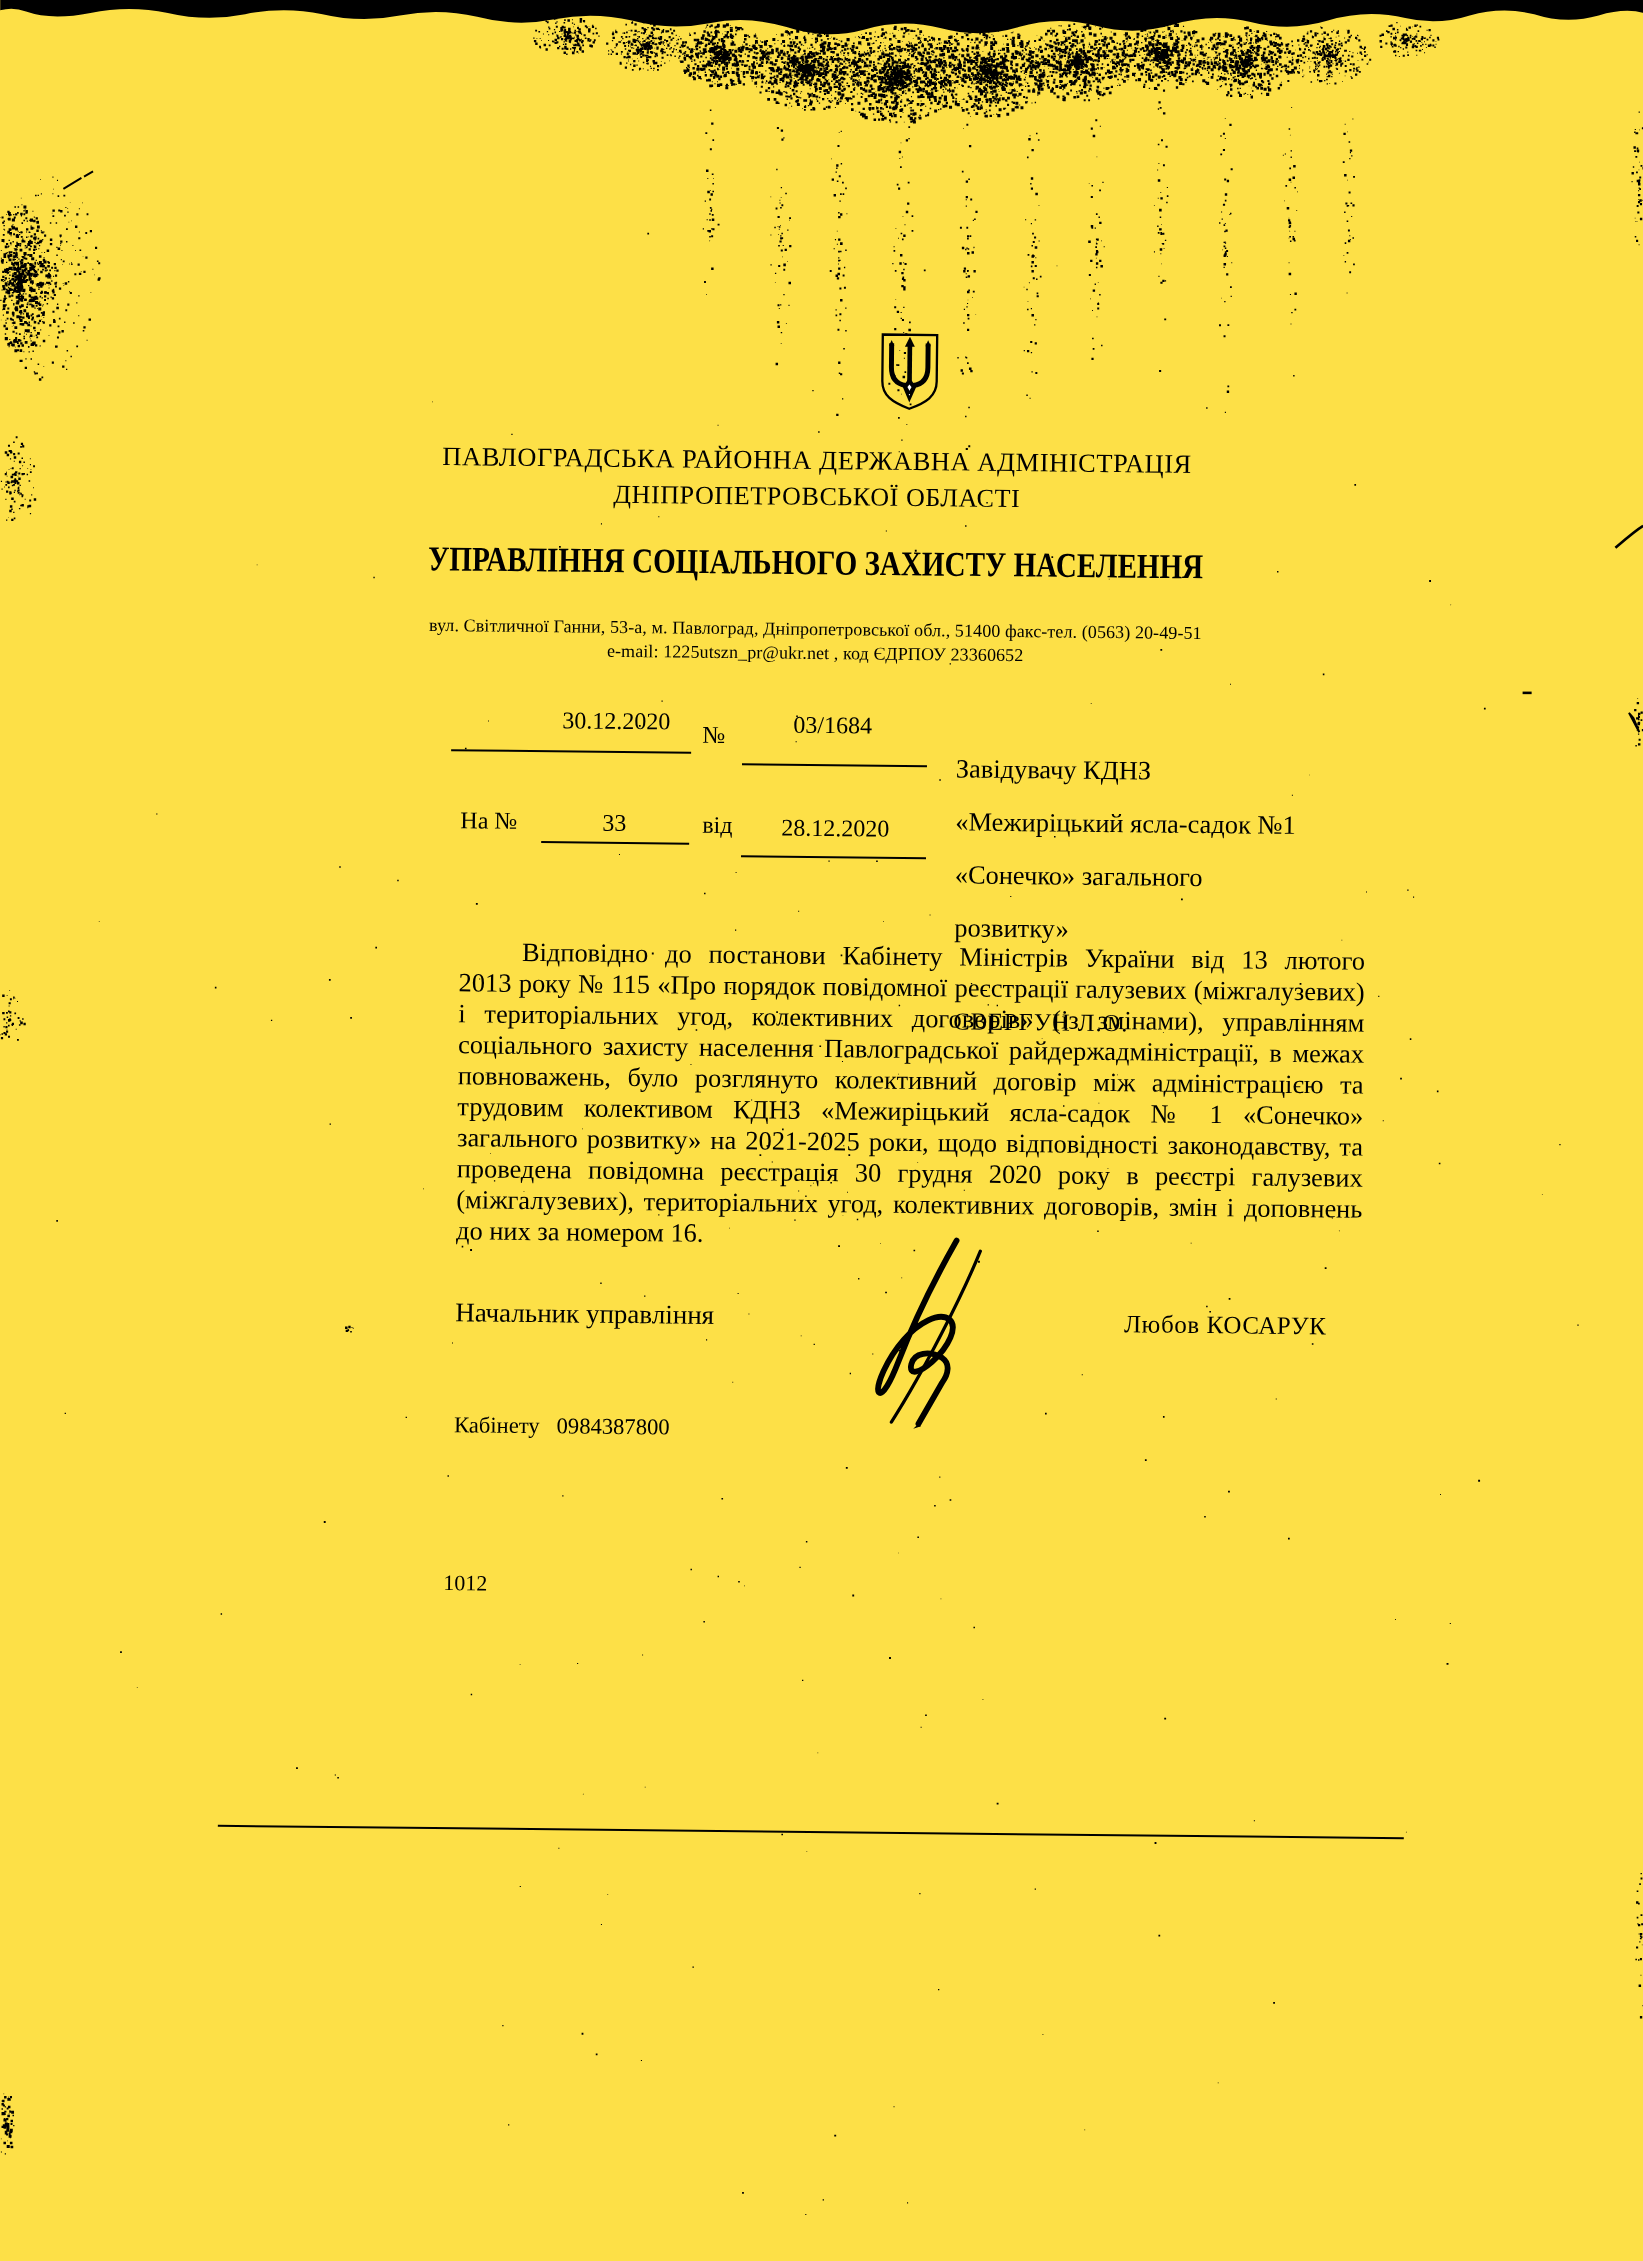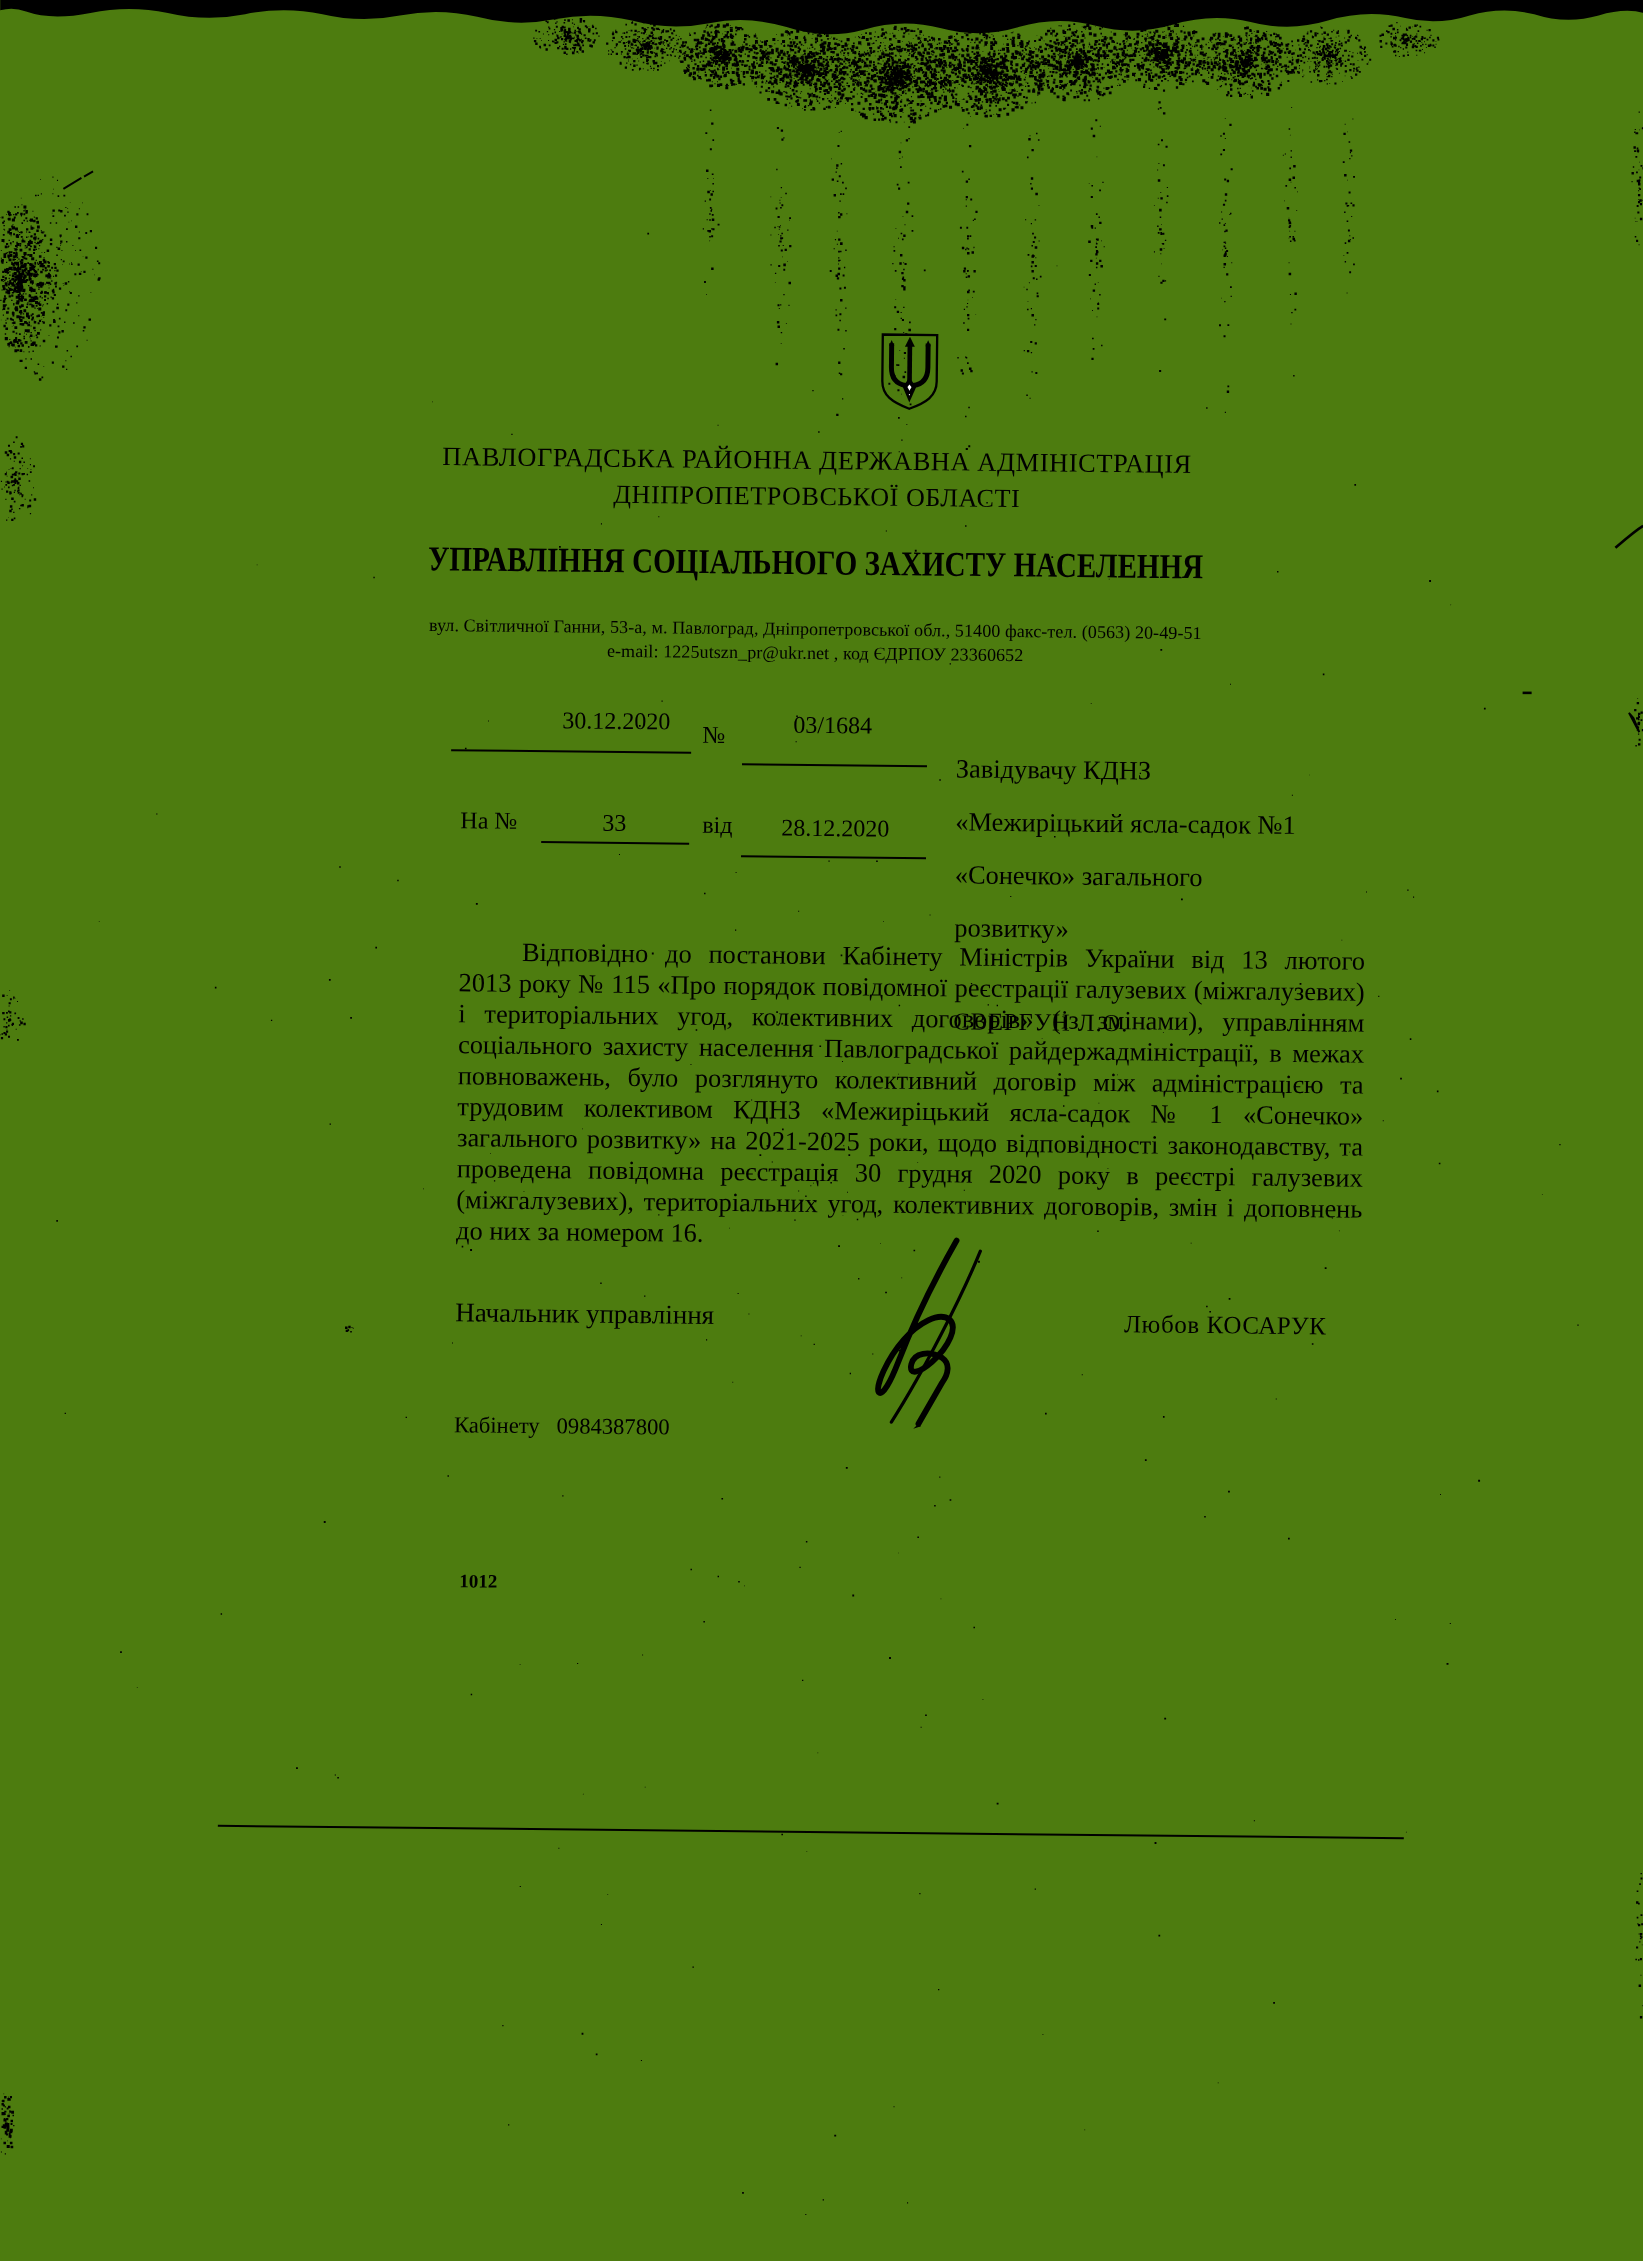--- a/index.html
+++ b/index.html
@@ -1,18 +1,18 @@
 <!DOCTYPE html>
 <html style="font-size:10.3px"><head>
 <meta charset="utf-8">
 <style>
   html,body{margin:0;padding:0;background:#ffffff;}
   body{width:1644px;height:2261px;overflow:hidden;position:relative;
        font-family:"Liberation Serif","DejaVu Serif",serif;color:#000;}
-  .sheet{position:absolute;inset:0;background:#4d7c0f;}
+  .sheet{position:absolute;inset:0;background:#fde047;}
   
   .content{position:absolute;inset:0;transform:rotate(0.6deg);transform-origin:822px 0;}
   .abs{position:absolute;}
   .center{left:0;width:1644px;text-align:center;}
   .org1{top:445px;font-size:26.4px;letter-spacing:0.6px;}
   .org2{top:482px;font-size:26px;letter-spacing:0.6px;}
   .dept{top:543px;font-size:30px;font-weight:700;letter-spacing:0px;}
   .dept span{display:inline-block;transform:scale(0.97,1.16);transform-origin:center top;}
   .addr{font-size:18px;letter-spacing:0.1px;}
   .addr1{top:619px;} .addr2{top:643px;}
@@ -22,21 +22,21 @@
   .recipient .rname{margin-top:40px;font-size:24.5px;letter-spacing:1px;}
   .body-block{left:469px;top:940px;width:906px;font-size:26.4px;}
   .bodyline{height:31px;line-height:31px;text-align:justify;text-align-last:justify;
             box-sizing:border-box;white-space:normal;}
   .bodyline.first{padding-left:63px;}
   .bodyline.last{text-align-last:left;}
   .sigpos{left:469px;top:1301px;font-size:27px;}
   .signame{left:1138px;top:1307px;font-size:25px;letter-spacing:0.6px;}
   .executor{left:469px;top:1416px;font-size:22.6px;}
   .executor .phone{margin-left:17px;}
-  .pagecode{left:460px;top:1574px;font-size:19px;font-weight:700;margin-left:16px;}
+  .pagecode{left:460px;top:1574px;font-size:22px;font-weight:400;}
   .rule{left:237px;top:1831px;width:1186px;height:1.9px;background:#000;}
   .noise{position:absolute;inset:0;pointer-events:none;}
   .emblem{left:882px;top:331px;width:63px;height:80px;}
 </style>
 </head>
 <body>
 
 <div class="sheet">
 
   <div class="content">

